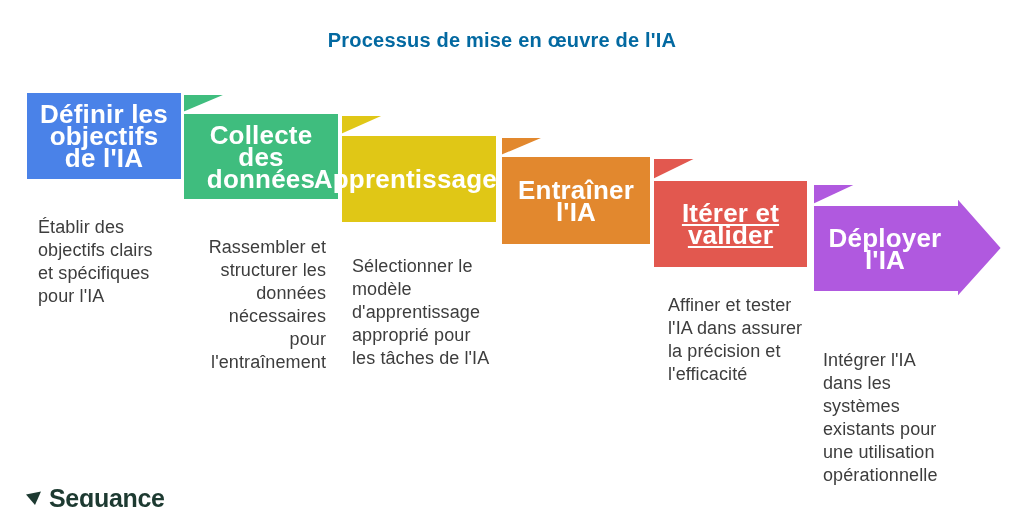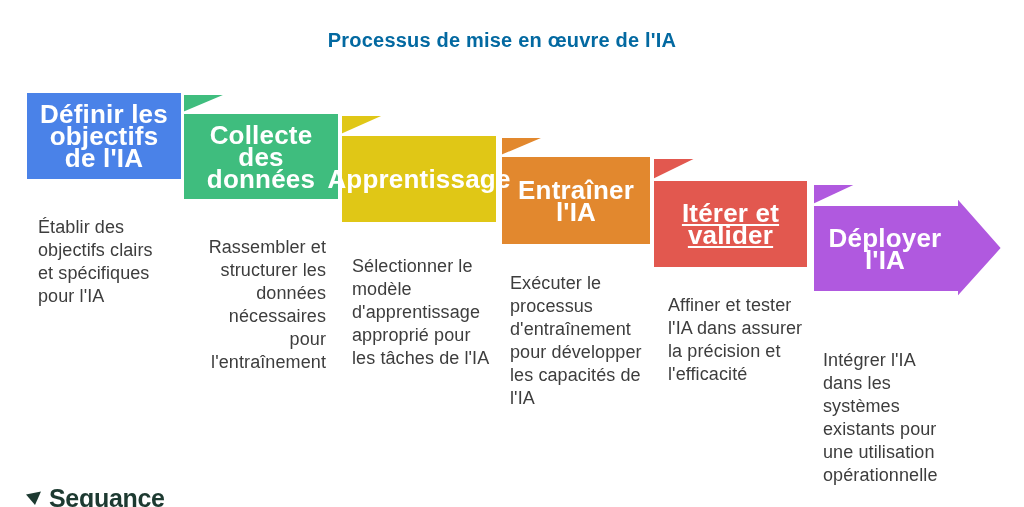--- a/index.html
+++ b/index.html
@@ -87,37 +87,36 @@
     <polygon points="813,184 858,184 813,205" stroke="#ffffff" stroke-width="2" fill="#b059df"></polygon>
     <polygon points="813,205 957,205 957,197 1002,248 957,298 957,292 813,292" stroke="#ffffff" stroke-width="2" fill="#b059df"></polygon>
   </svg>
 
   <div class="step-label" style="left:26px; top:92px; width:156px; height:88px;">
     <span style="max-width:134px;">Définir les objectifs de l'IA</span>
   </div>
   <div class="step-label" style="left:183px; top:113px; width:156px; height:87px;">
     <span style="max-width:138px;">Collecte des données</span>
   </div>
-  <div class="step-label" style="left:341px; top:135px; width:156px; height:88px;">
+  <div class="step-label" style="left:341px; top:135px; width:156px; height:88px;justify-content:flex-end;">
     <span>Apprentissage</span>
   </div>
   <div class="step-label" style="left:501px; top:156px; width:150px; height:89px;">
     <span>Entraîner l'IA</span>
   </div>
   <div class="step-label" style="left:653px; top:180px; width:155px; height:88px;text-decoration:underline;">
     <span style="max-width:100px;">Itérer et valider</span>
   </div>
   <div class="step-label" style="left:813px; top:205px; width:144px; height:87px;">
     <span>Déployer l'IA</span>
   </div>
 
   <div class="step-desc" style="left:38px; top:204px; width:118px;margin-top:12px;">Établir des objectifs clairs et spécifiques pour l'IA</div>
   <div class="step-desc" style="left:196px; top:236px; width:130px;text-align:right;">Rassembler et structurer les données nécessaires pour l'entraînement</div>
   <div class="step-desc" style="left:352px; top:255px; width:146px;">Sélectionner le modèle d'apprentissage approprié pour les tâches de l'IA</div>
-  <div class="step-desc" style="left:510px; top:272px; width:132px;">Exécuter le processus d'entraînement pour développer les capacités de l'IA</div>
   <div class="step-desc" style="left:668px; top:294px; width:142px;">Affiner et tester l'IA dans assurer la précision et l'efficacité</div>
   <div class="step-desc" style="left:823px; top:317px; width:134px;margin-top:32px;">Intégrer l'IA dans les systèmes existants pour une utilisation opérationnelle</div>
 
   <div class="brand">
     <svg width="16" height="15" viewBox="0 0 16 15">
       <polygon points="0,3.5 15,0.5 9,14" fill="#1d3a31"></polygon>
     </svg>
     <span class="brand-name">Sequance</span>
   </div>
 

